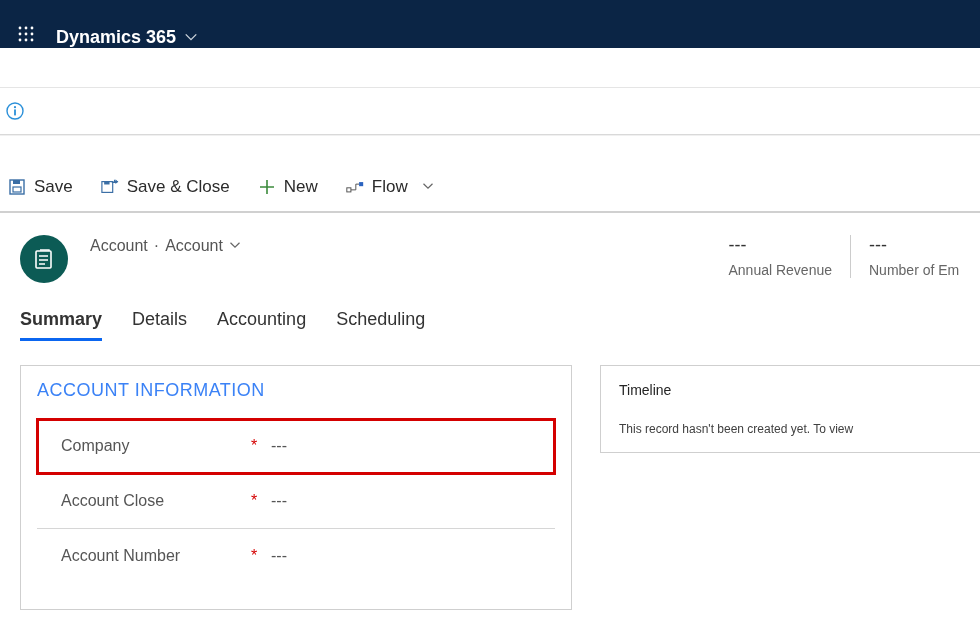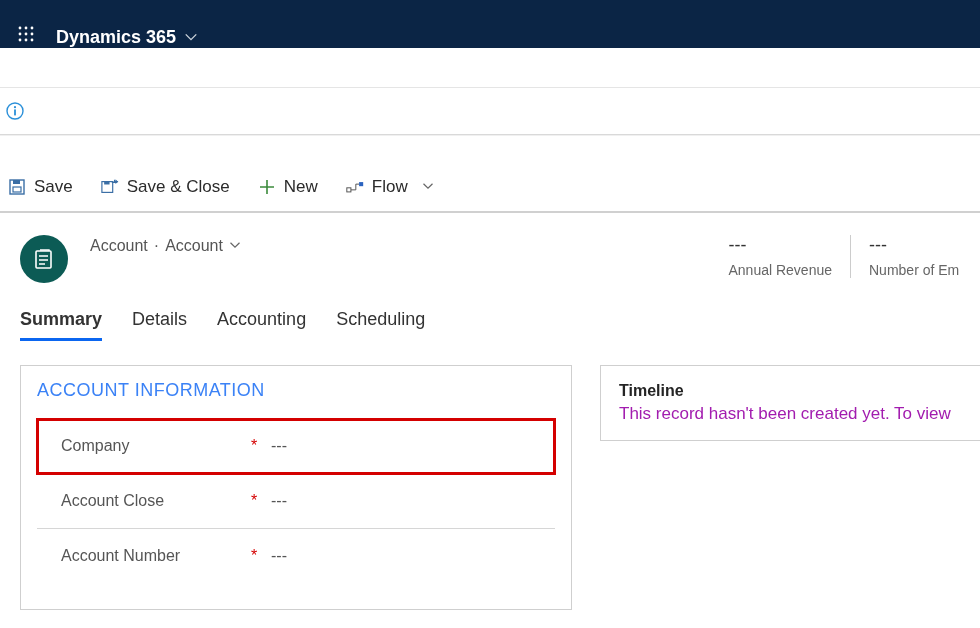--- a/index.html
+++ b/index.html
@@ -46,22 +46,22 @@
   .sectitle { font-size:18px; letter-spacing:0.5px; color:#3b82f6; margin-bottom:18px; }
 
   .fieldrow { display:flex; align-items:center; border-bottom:1px solid #d6d6d6; padding: 18px 0 18px 24px; font-size:16px; color:#555; }
   .fieldrow.highlight { outline:3px solid #d40000; outline-offset:-2px; }
   .flabel { width:190px; }
   .req { color:#d40000; width:20px; }
   .fval { color:#555; }
 
   .rightcol { flex:1; }
   .rightcard { border:1px solid #cfcfcf; border-right:none; padding:16px 18px; }
-  .tl-title { font-size:16px; font-weight:700; margin-bottom:4px; }
-  .tl-msg { font-size:17px; color:#a21caf; white-space:nowrap; }
+  .tl-title { font-size:14px; font-weight:400; margin-bottom:24px; }
+  .tl-msg { font-size:12px; color:#404040; white-space:nowrap; }
 </style>
 </head>
 <body>
 
 <div class="topnav">
   <div class="waffle">
     <svg width="16" height="16" viewBox="0 0 16 16">
         <g fill="#fff">
           <circle cx="2" cy="2" r="1.4"></circle>
           <circle cx="8" cy="2" r="1.4"></circle>

